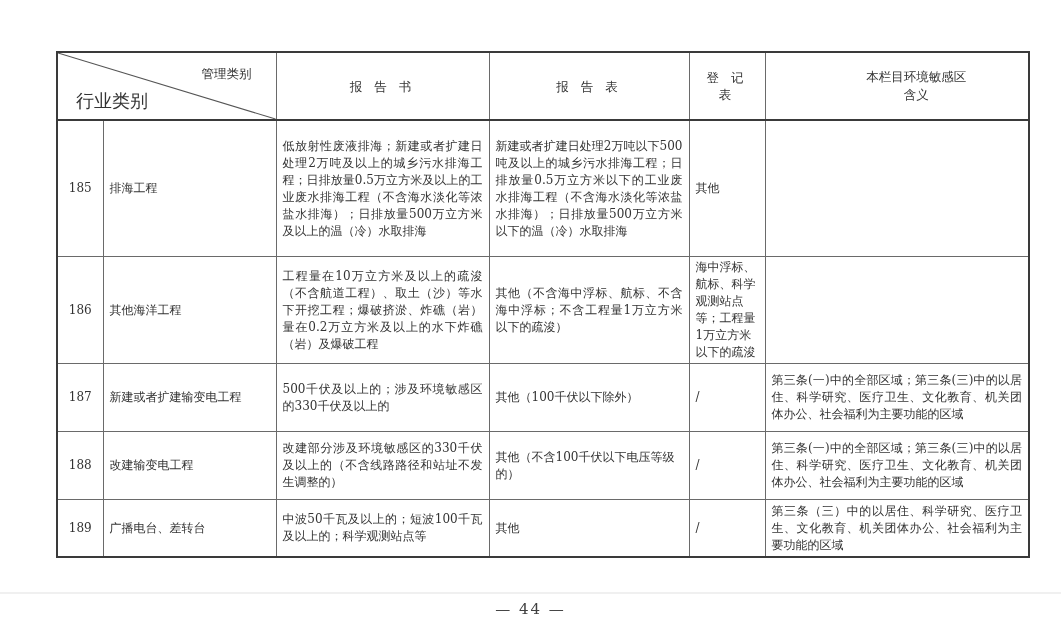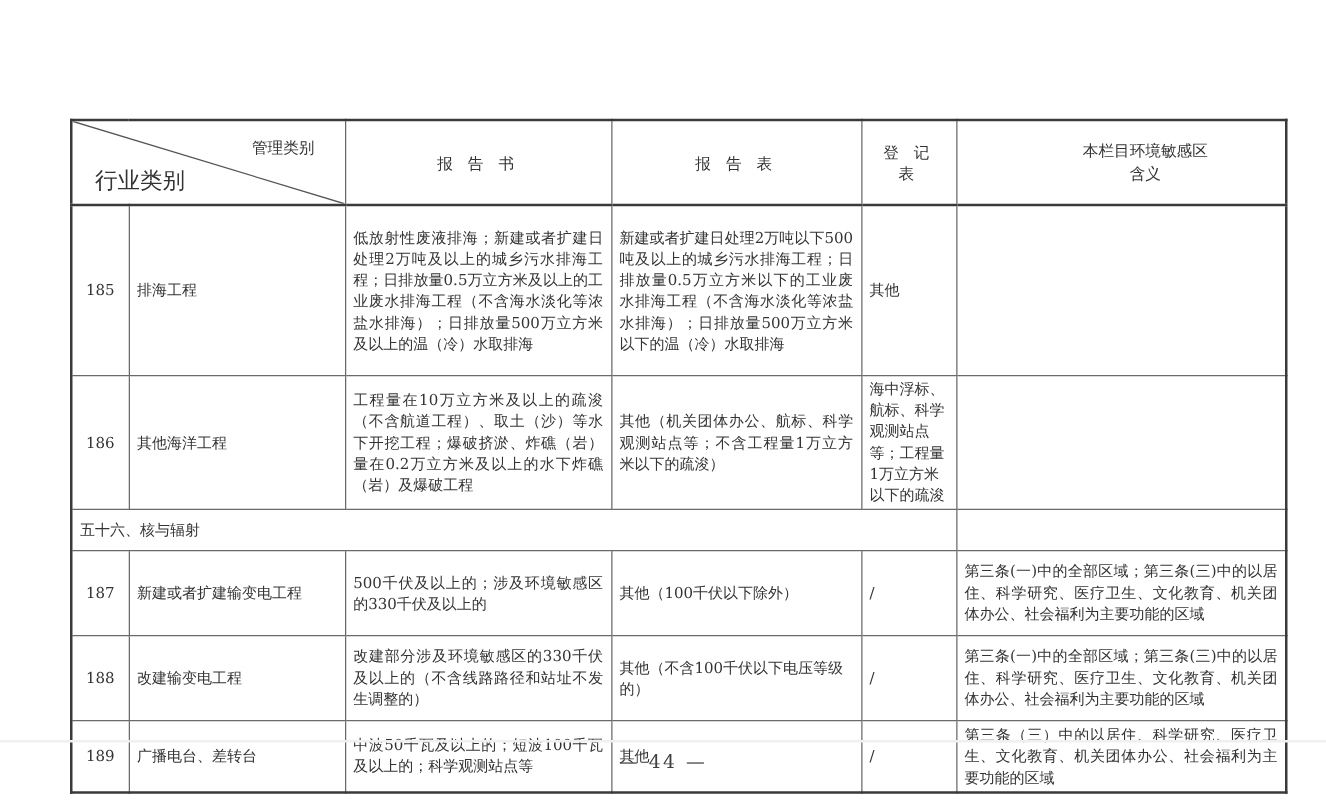--- a/index.html
+++ b/index.html
@@ -24,21 +24,21 @@
     table-layout: fixed;
   }
   table.cat td, table.cat th {
     border: 1px solid #6a6a6a;
     font-size: 12px;
     line-height: 17px;
     vertical-align: middle;
     padding: 2px 6px;
     font-weight: normal;
   }
-  table.cat { border: 2px solid #3a3a3a; margin-top: 44px; }
+  table.cat { border: 2px solid #3a3a3a; }
   table.cat th {
     font-family: "DejaVu Sans", "Liberation Sans", sans-serif;
     font-size: 12.5px;
     letter-spacing: 4px;
     text-align: center;
     height: 62px;
     border-bottom: 2px solid #3a3a3a;
   }
   table.cat th.sens {
     letter-spacing: 0;
@@ -130,27 +130,23 @@
         <td class="name">排海工程</td>
         <td class="just">低放射性废液排海；新建或者扩建日处理2万吨及以上的城乡污水排海工程；日排放量0.5万立方米及以上的工业废水排海工程（不含海水淡化等浓盐水排海）；日排放量500万立方米及以上的温（冷）水取排海</td>
         <td class="just">新建或者扩建日处理2万吨以下500吨及以上的城乡污水排海工程；日排放量0.5万立方米以下的工业废水排海工程（不含海水淡化等浓盐水排海）；日排放量500万立方米以下的温（冷）水取排海</td>
         <td>其他</td>
         <td class="sens-cell"></td>
       </tr>
       <tr class="row186">
         <td class="num">186</td>
         <td class="name">其他海洋工程</td>
         <td class="just">工程量在10万立方米及以上的疏浚（不含航道工程）、取土（沙）等水下开挖工程；爆破挤淤、炸礁（岩）量在0.2万立方米及以上的水下炸礁（岩）及爆破工程</td>
-        <td class="just">其他（机关团体办公、航标、科学观测站点等；不含工程量1万立方米以下的疏浚）</td>
+        <td class="just">其他（不含海中浮标、航标、不含海中浮标；不含工程量1万立方米以下的疏浚）</td>
         <td>海中浮标、航标、科学观测站点等；工程量1万立方米以下的疏浚</td>
         <td class="sens-cell"></td>
-      </tr>
-      <tr>
-        <td class="section" colspan="5">五十六、核与辐射</td>
-        <td></td>
       </tr>
       <tr class="row187">
         <td class="num">187</td>
         <td class="name">新建或者扩建输变电工程</td>
         <td class="just">500千伏及以上的；涉及环境敏感区的330千伏及以上的</td>
         <td>其他（100千伏以下除外）</td>
         <td>/</td>
         <td class="sens-cell just">第三条(一)中的全部区域；第三条(三)中的以居住、科学研究、医疗卫生、文化教育、机关团体办公、社会福利为主要功能的区域</td>
       </tr>
       <tr class="row188">

